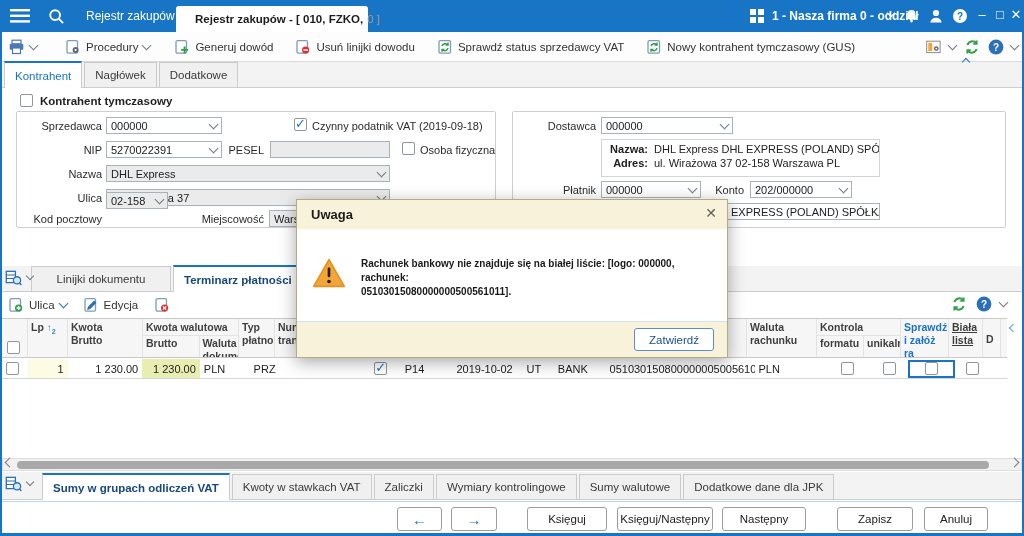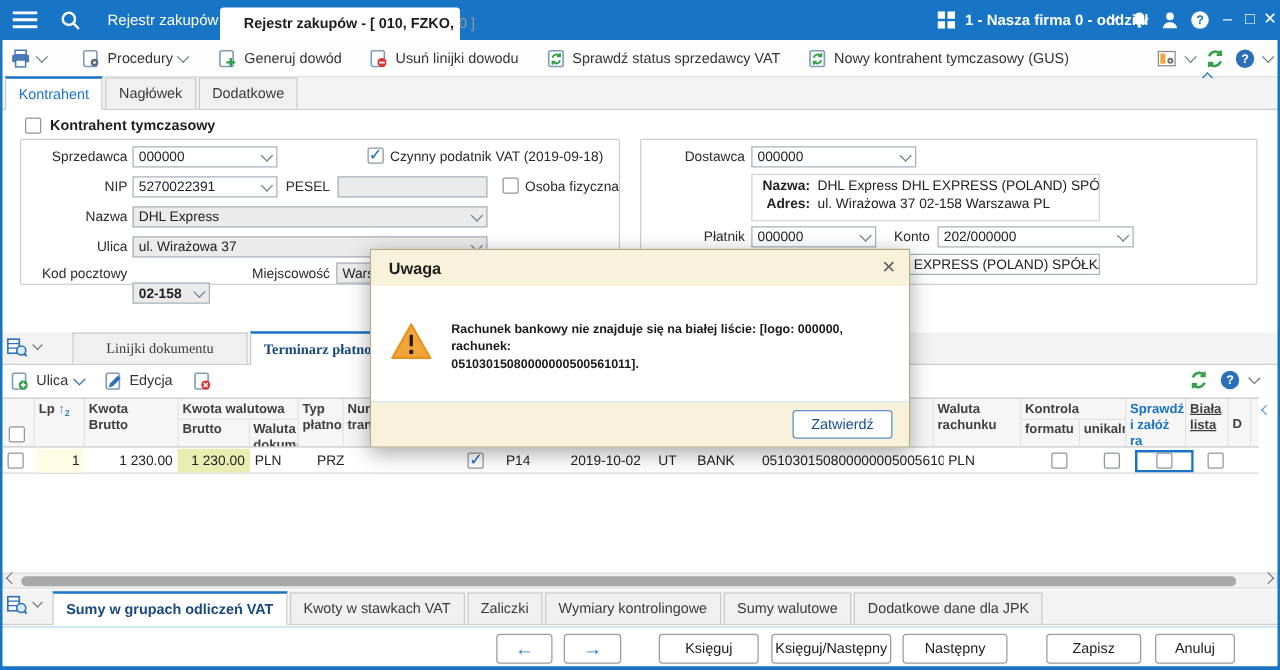--- a/index.html
+++ b/index.html
@@ -35,21 +35,21 @@
   .lbl{position:absolute;font-size:11px;color:#2b2b2b;text-align:right;white-space:nowrap;}
   .fld{position:absolute;height:17px;border:1px solid #a9b2ba;background:#fff;display:flex;align-items:center;
     padding:0 4px;font-size:11px;box-sizing:border-box;overflow:hidden;white-space:nowrap;}
   .fld.gray{background:#ebebeb;}
   .fld .chvgray{margin-left:auto;flex:none;}
   .cb{position:absolute;width:13px;height:13px;border:1px solid #8f969c;border-radius:2px;background:#fff;box-sizing:border-box;}
   .cb.checked::after{content:"✓";position:absolute;left:0px;top:-3px;color:#1a73c4;font-weight:bold;font-size:13px;}
   .cb.inline{position:relative;display:inline-block;flex:none;}
   .blab{position:absolute;font-weight:bold;font-size:11.5px;color:#1f1f1f;}
   
-  #linestrip{left:0;top:266px;width:1024px;height:26px;padding-left:58px;font-family:Liberation Serif, serif;}
+  #linestrip{left:0;top:266px;width:1024px;height:26px;padding-left:31px;}
   #linetools{left:0;top:292px;width:1024px;height:26px;background:#fff;display:flex;align-items:center;padding-left:8px;}
   .ltool{display:flex;align-items:center;gap:5px;margin-right:16px;font-size:11.5px;color:#333;}
   
   #thead{left:2px;top:318px;width:1005px;height:40px;background:#f6f6f6;border-top:1px solid #c9c9c9;
     border-bottom:1px solid #c9c9c9;display:flex;font-size:10.5px;font-weight:bold;color:#3f3f3f;}
   #trow{left:2px;top:359px;width:1005px;height:20px;display:flex;border-bottom:1px solid #d6d6d6;
     font-size:11px;align-items:stretch;background:#fff;}
   .hc{border-right:1px solid #e3e3e3;padding:2px 3px;box-sizing:border-box;overflow:hidden;line-height:1.25;}
   .rc{padding:0 4px;box-sizing:border-box;display:flex;align-items:center;overflow:hidden;white-space:nowrap;}
   .rc.num{justify-content:flex-end;}
@@ -282,21 +282,21 @@
       <span class="chv chvgray"></span>
     </div>
 
   <span class="lbl" style="left:30px;top:192px;width:72px;">Ulica</span>
   <div class="fld gray" style="left:106px;top:189px;width:284px;">
       <span>ul. Wirażowa 37</span>
       <span class="chv chvgray"></span>
     </div>
 
   <span class="lbl" style="left:26px;top:213px;width:76px;">Kod pocztowy</span>
-  <div class="fld gray" style="left:106px;top:226px;width:62px;font-weight:bold;">
+  <div class="fld gray" style="left:106px;top:192px;width:62px;">
       <span>02-158</span>
       <span class="chv chvgray"></span>
     </div>
   <span class="lbl" style="left:196px;top:213px;width:68px;">Miejscowość</span>
   <div class="fld gray" style="left:269px;top:210px;width:121px;">
       <span>Warszawa</span>
     </div>
 
   <div class="gbox" style="left:512px;top:111px;width:494px;height:117px;"></div>
   <span class="lbl" style="left:540px;top:120px;width:56px;">Dostawca</span>
@@ -315,21 +315,21 @@
         <span>ul. Wirażowa 37 02-158 Warszawa PL</span>
       </div>
   </div>
 
   <span class="lbl" style="left:540px;top:184px;width:56px;">Płatnik</span>
   <div class="fld" style="left:601px;top:181px;width:100px;">
       <span>000000</span>
       <span class="chv chvgray"></span>
     </div>
   <span class="lbl" style="left:708px;top:184px;width:36px;">Konto</span>
-  <div class="fld" style="left:750px;top:181px;width:157px;">
+  <div class="fld" style="left:750px;top:181px;width:102px;">
       <span>202/000000</span>
       <span class="chv chvgray"></span>
     </div>
 
   <div class="fld" style="left:564px;top:203px;width:316px;padding-left:166px;">
       <span>EXPRESS (POLAND) SPÓŁKA Z O</span>
     </div>
 
   <div class="abs tabstrip" id="linestrip">
     <div class="tab" style="width:118px;">

